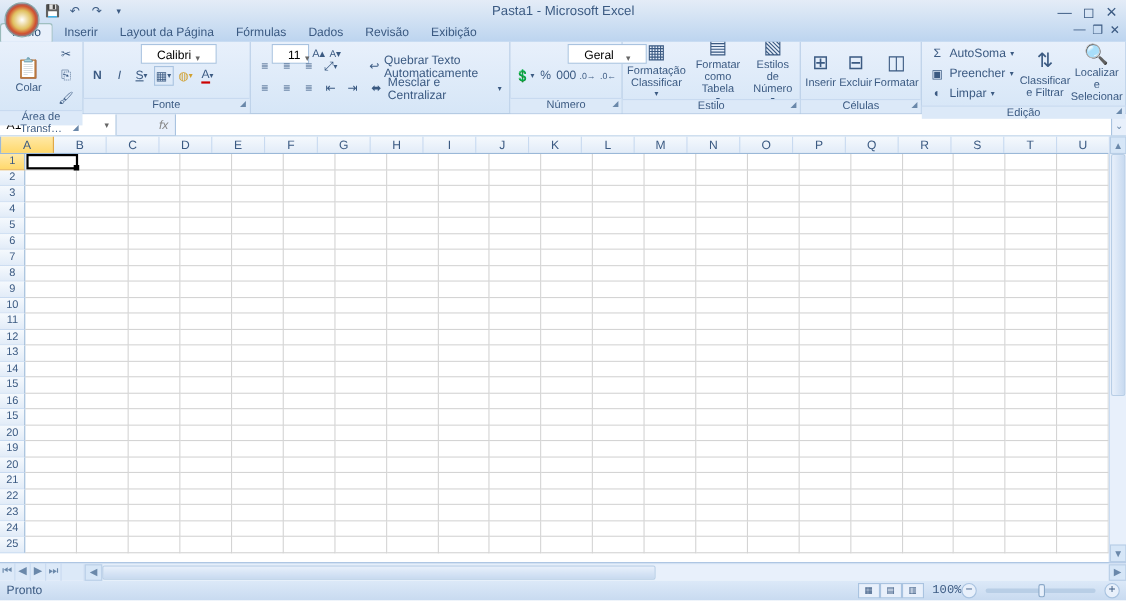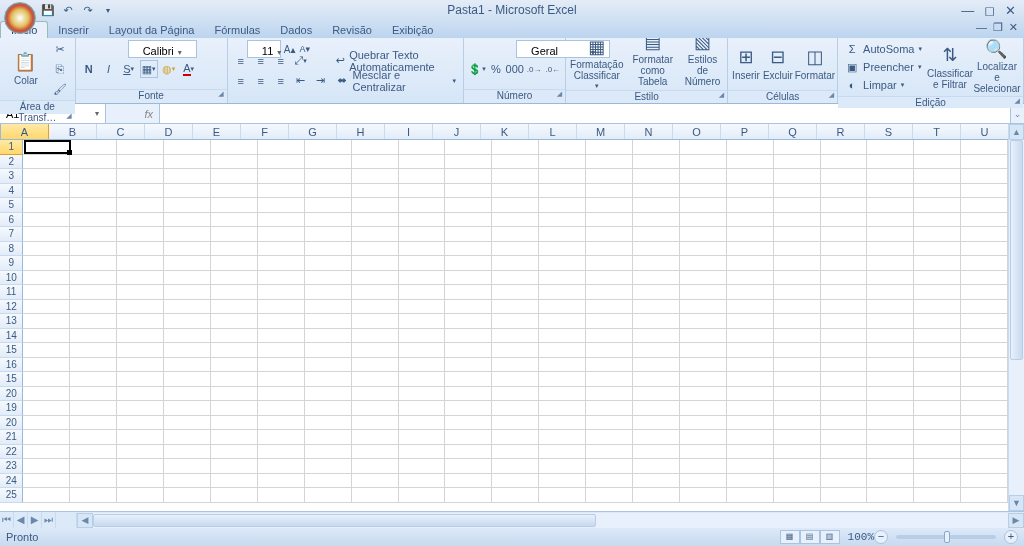--- a/index.html
+++ b/index.html
@@ -207,21 +207,21 @@
             <span class="ico">⬌</span>
             <span>Mesclar e Centralizar</span>
             <span style="font-size:7px;">▾</span>
           </div>
       </div>
     </div>
   </div>
 
   <div class="group" style="width:102px;">
     <div class="group-body col" style="align-items:stretch;">
-      <div class="combo" style="width:94px;">
+      <div class="combo" style="width:72px;">
           <span>Geral</span>
           <span class="arr">▾</span>
         </div>
       <div class="row">
         <div class="smbtn">💲<span style="font-size:7px;">▾</span></div>
         <div class="smbtn">%</div>
         <div class="smbtn">000</div>
         <div class="smbtn" style="font-size:8px;">.0→</div>
         <div class="smbtn" style="font-size:8px;">.0←</div>
       </div>

